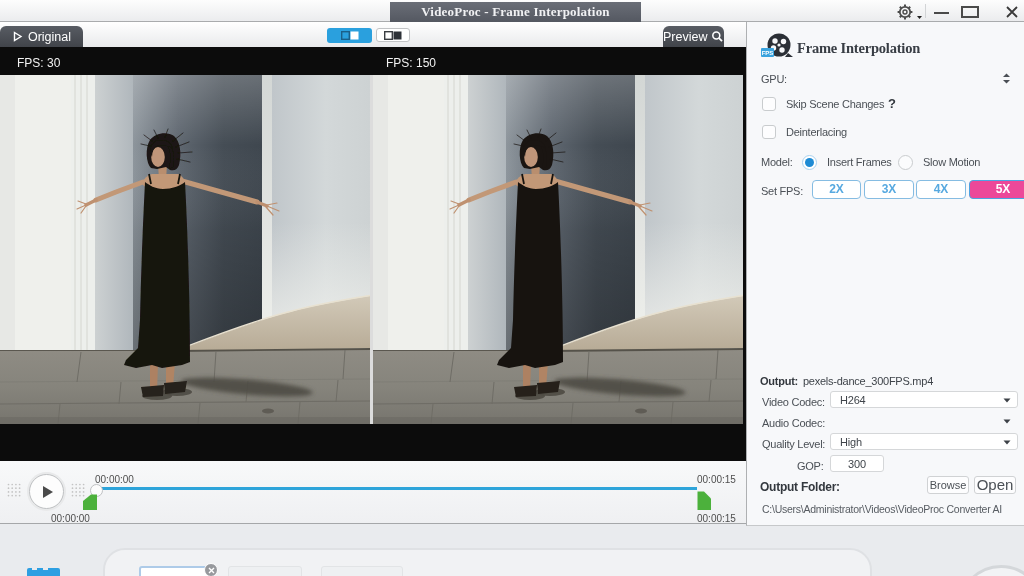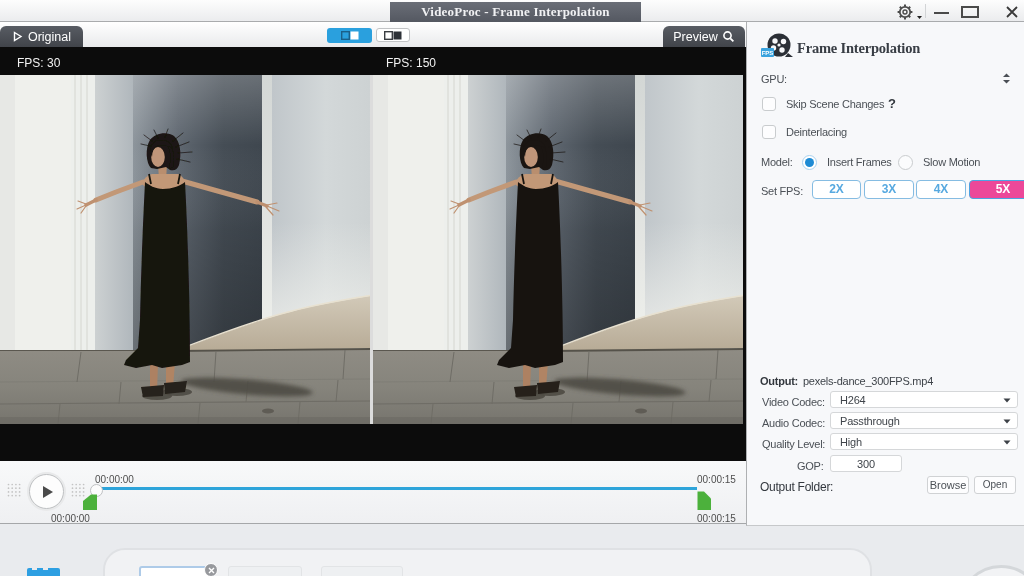--- a/index.html
+++ b/index.html
@@ -3,21 +3,21 @@
 <meta charset="utf-8">
 <style>
 *{margin:0;padding:0;box-sizing:border-box}
 html,body{width:1024px;height:576px;overflow:hidden;background:#e9ebee;font-family:"Liberation Sans",sans-serif}
 .abs{position:absolute}
 #titlebar{position:absolute;left:0;top:0;width:1024px;height:22px;background:linear-gradient(#fdfdfd,#ebecee);border-bottom:1px solid #a9abad}
 #titletab{position:absolute;left:390px;top:2px;width:251px;height:20px;background:linear-gradient(#6a6e77,#545861);border-radius:0;color:#f0f1f3;font:bold 13px "Liberation Serif",serif;text-align:center;line-height:19px;letter-spacing:.2px}
 #toolbar{position:absolute;left:0;top:22px;width:746px;height:25px;background:linear-gradient(#ffffff,#e9eaec)}
 .dtab{position:absolute;top:26px;height:21px;background:linear-gradient(#585c63,#41444a);border-radius:6px 6px 0 0;color:#fff;font-size:12.5px;display:flex;align-items:center;justify-content:center}
 #tabOrig{left:0;width:83px}
-#tabPrev{left:663px;width:82px}
+#tabPrev{left:663px;width:61px}
 #tglA{position:absolute;left:327px;top:28px;width:45px;height:15px;background:#2aa0de;border-radius:3px;display:flex;align-items:center;justify-content:center}
 #tglB{position:absolute;left:376px;top:28px;width:34px;height:14px;background:#fff;border:1px solid #c2c4c6;border-radius:3px;display:flex;align-items:center;justify-content:center}
 #videoarea{position:absolute;left:0;top:47px;width:746px;height:414px;background:#0c0c0c;overflow:hidden}
 .fpstxt{position:absolute;top:9px;color:#f2f2f2;font-weight:normal;font-size:12px}
 .frame{position:absolute;top:28px;width:370px;height:349px}
 #divider{position:absolute;left:370px;top:28px;width:3px;height:349px;background:#dcdcdc}
 #controls{position:absolute;left:0;top:461px;width:746px;height:63px;background:linear-gradient(#f8f9fa,#eff0f2);border-bottom:1px solid #a5a7a9}
 .tlabel{position:absolute;font-size:10px;color:#4e4e4e}
 #playbtn{position:absolute;left:29px;top:13px;width:35px;height:35px;border-radius:50%;background:#fdfdfd;border:1.5px solid #bfc1c3;box-shadow:0 0 0 2px #e8e9ea}
 #knob{position:absolute;left:90px;top:23px;width:13px;height:13px;border-radius:50%;background:#fcfcfc;border:1px solid #bfc1c3}
@@ -280,37 +280,37 @@
 <div class="rplabel" style="left:14px;top:163px">Set FPS:</div>
 <div class="fpsbtn" style="left:65px;width:49px">2X</div>
 <div class="fpsbtn" style="left:117px;width:50px">3X</div>
 <div class="fpsbtn" style="left:169px;width:50px">4X</div>
 <div class="fpsbtn" style="left:222px;width:68px;background:#ec4899;border-color:#4da3e2;color:#fff">5X</div>
 <div class="rplabel" style="left:13px;top:353px;font-weight:bold;color:#33383e">Output:</div>
 <div class="rplabel" style="left:56px;top:353px;color:#3f444a">pexels-dance_300FPS.mp4</div>
 <div class="rplabel" style="left:15px;top:374px">Video Codec:</div>
 <div class="dd" style="left:83px;top:369px;width:188px;height:17px">H264</div>
 <div class="rplabel" style="left:15px;top:395px">Audio Codec:</div>
-<div class="dd" style="left:83px;top:390px;width:188px;height:17px">Passthrough</div>
 <div class="rplabel" style="left:15px;top:416px">Quality Level:</div>
 <div class="dd" style="left:83px;top:411px;width:188px;height:17px">High</div>
 <div class="rplabel" style="left:50px;top:438px">GOP:</div>
-<div class="dd" style="left:83px;top:433px;width:72px;height:17px;padding-left:0;justify-content:center">300</div>
+<div class="dd" style="left:83px;top:433px;width:54px;height:17px;padding-left:0;justify-content:center">300</div>
 <svg class="abs" style="left:256px;top:376px" width="8" height="5" viewBox="0 0 8 5">
       <path d="M0.5,0.5 L7.5,0.5 L4,4.5 Z" fill="#3c4147"></path>
     </svg>
 <svg class="abs" style="left:256px;top:397px" width="8" height="5" viewBox="0 0 8 5">
       <path d="M0.5,0.5 L7.5,0.5 L4,4.5 Z" fill="#3c4147"></path>
     </svg>
 <svg class="abs" style="left:256px;top:418px" width="8" height="5" viewBox="0 0 8 5">
       <path d="M0.5,0.5 L7.5,0.5 L4,4.5 Z" fill="#3c4147"></path>
     </svg>
-<div class="rplabel" style="left:13px;top:458px;font-weight:normal;font-size:12px;color:#33383e">Output Folder:</div>
+<div class="rplabel" style="left:13px;top:458px;font-weight:bold;font-size:12px;color:#33383e">Output Folder:</div>
 <div class="abs" style="left:180px;top:454px;width:42px;height:18px;background:#fdfdfe;border:1px solid #d0d2d4;border-radius:3px;font-size:11px;color:#4b5056;text-align:center;line-height:16px">Browse</div>
-<div class="abs" style="left:227px;top:454px;width:42px;height:18px;background:#fdfdfe;border:1px solid #d0d2d4;border-radius:3px;font-size:10px;color:#4b5056;text-align:center;line-height:16px">Open</div>
+<div class="abs" style="left:227px;top:454px;width:42px;height:18px;background:#fdfdfe;border:1px solid #d0d2d4;border-radius:3px;font-size:15px;color:#4b5056;text-align:center;line-height:16px">Open</div>
+<div class="rplabel" style="left:15px;top:481px;font-size:10.5px;color:#575c62">C:\Users\Administrator\Videos\VideoProc Converter AI</div>
 </div>
 <div id="mediapanel"></div>
 <div class="mbox" style="left:139px;width:76px;background:#fff;border:2px solid #aecbe8"></div>
 <div class="mbox" style="left:228px;width:74px;background:#eef0f2;border:1px solid #e2e4e6"></div>
 <div class="mbox" style="left:321px;width:82px;background:#eef0f2;border:1px solid #e2e4e6"></div>
 <div class="abs" style="left:204px;top:563px;width:14px;height:14px;border-radius:50%;background:#97999d;border:1.5px solid #fff"></div>
 <svg class="abs" style="left:208px;top:567px" width="7" height="7" viewBox="0 0 7 7">
     <path d="M1,1 L6,6 M6,1 L1,6" stroke="#fff" stroke-width="1.4"></path>
   </svg>
 <div id="bigcircle"></div>

